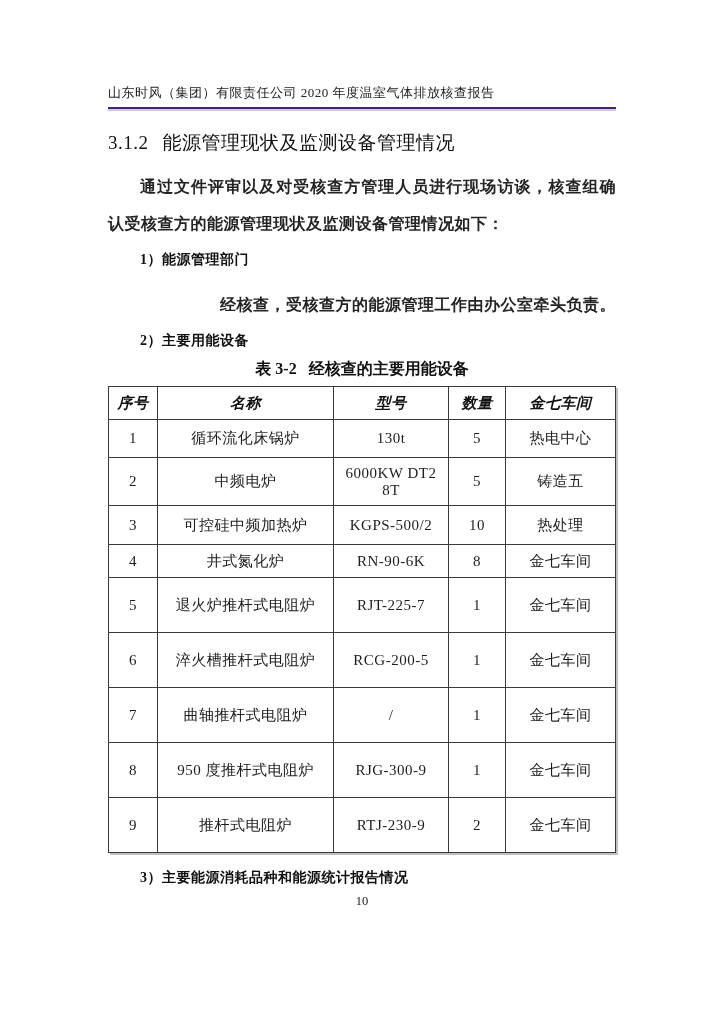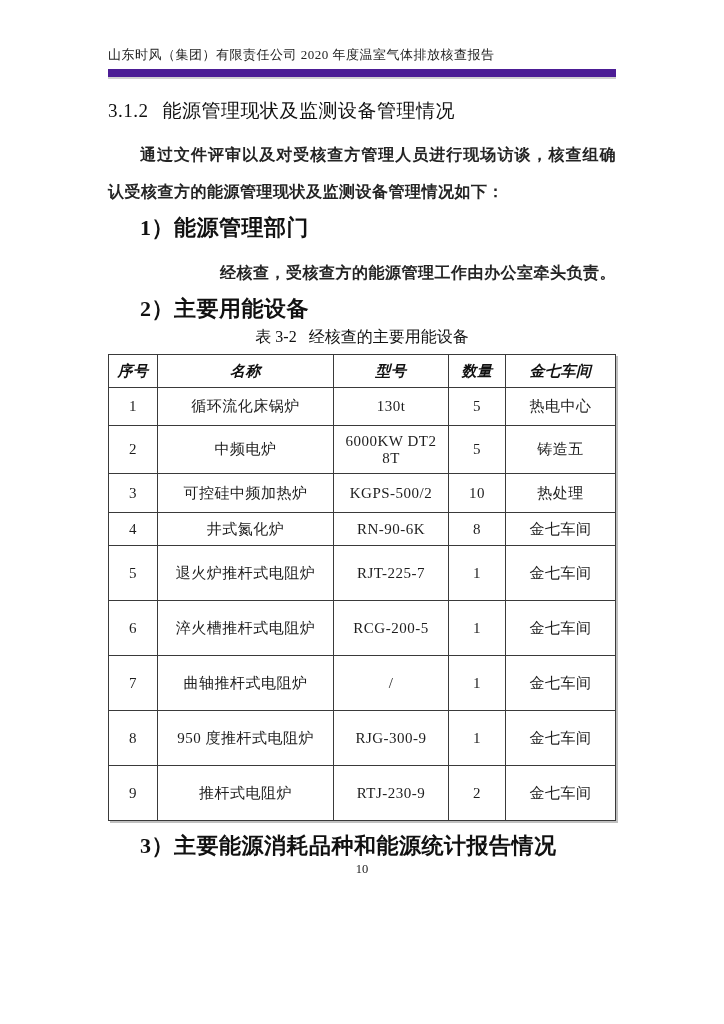--- a/index.html
+++ b/index.html
@@ -16,23 +16,24 @@
   .content {
     width: 508px;
     margin: 0 auto;
     padding-top: 46px;
   }
   
   .doc-header {
     font-size: 13px;
     letter-spacing: 0.5px;
     padding-bottom: 5px;
-    border-bottom: 8px solid #4c1d95;
+    border-bottom: 2px solid #4c1d95;
     box-shadow: 0 2px 0 rgba(150,150,150,0.45);
     color: #222;
+    margin-top: 38px;
   }
   
   .section-heading {
     margin-top: 22px;
     font-weight: normal;
     font-size: 19px;
     letter-spacing: 0.5px;
     line-height: 24px;
     color: #111;
   }
@@ -47,31 +48,31 @@
     text-indent: 2em;
     color: #242424;
     font-weight: bold;
   }
   .para.single { text-align: right; }
   
   .subheading {
     margin-top: 5px;
     margin-left: 32px;
     font-weight: bold;
-    font-size: 22px;
+    font-size: 14px;
     line-height: 26px;
     letter-spacing: 0.5px;
     color: #111;
   }
   .subheading.after-table { margin-top: 12px; margin-left: 32px; }
   
   .table-caption {
     margin-top: 3px;
     text-align: center;
-    font-weight: normal;
+    font-weight: bold;
     font-size: 16px;
     line-height: 24px;
     color: #111;
   }
   .table-caption .cap-label { margin-right: 12px; }
   
   table.equip {
     margin-top: 5px;
     width: 507px;
     border-collapse: collapse;

